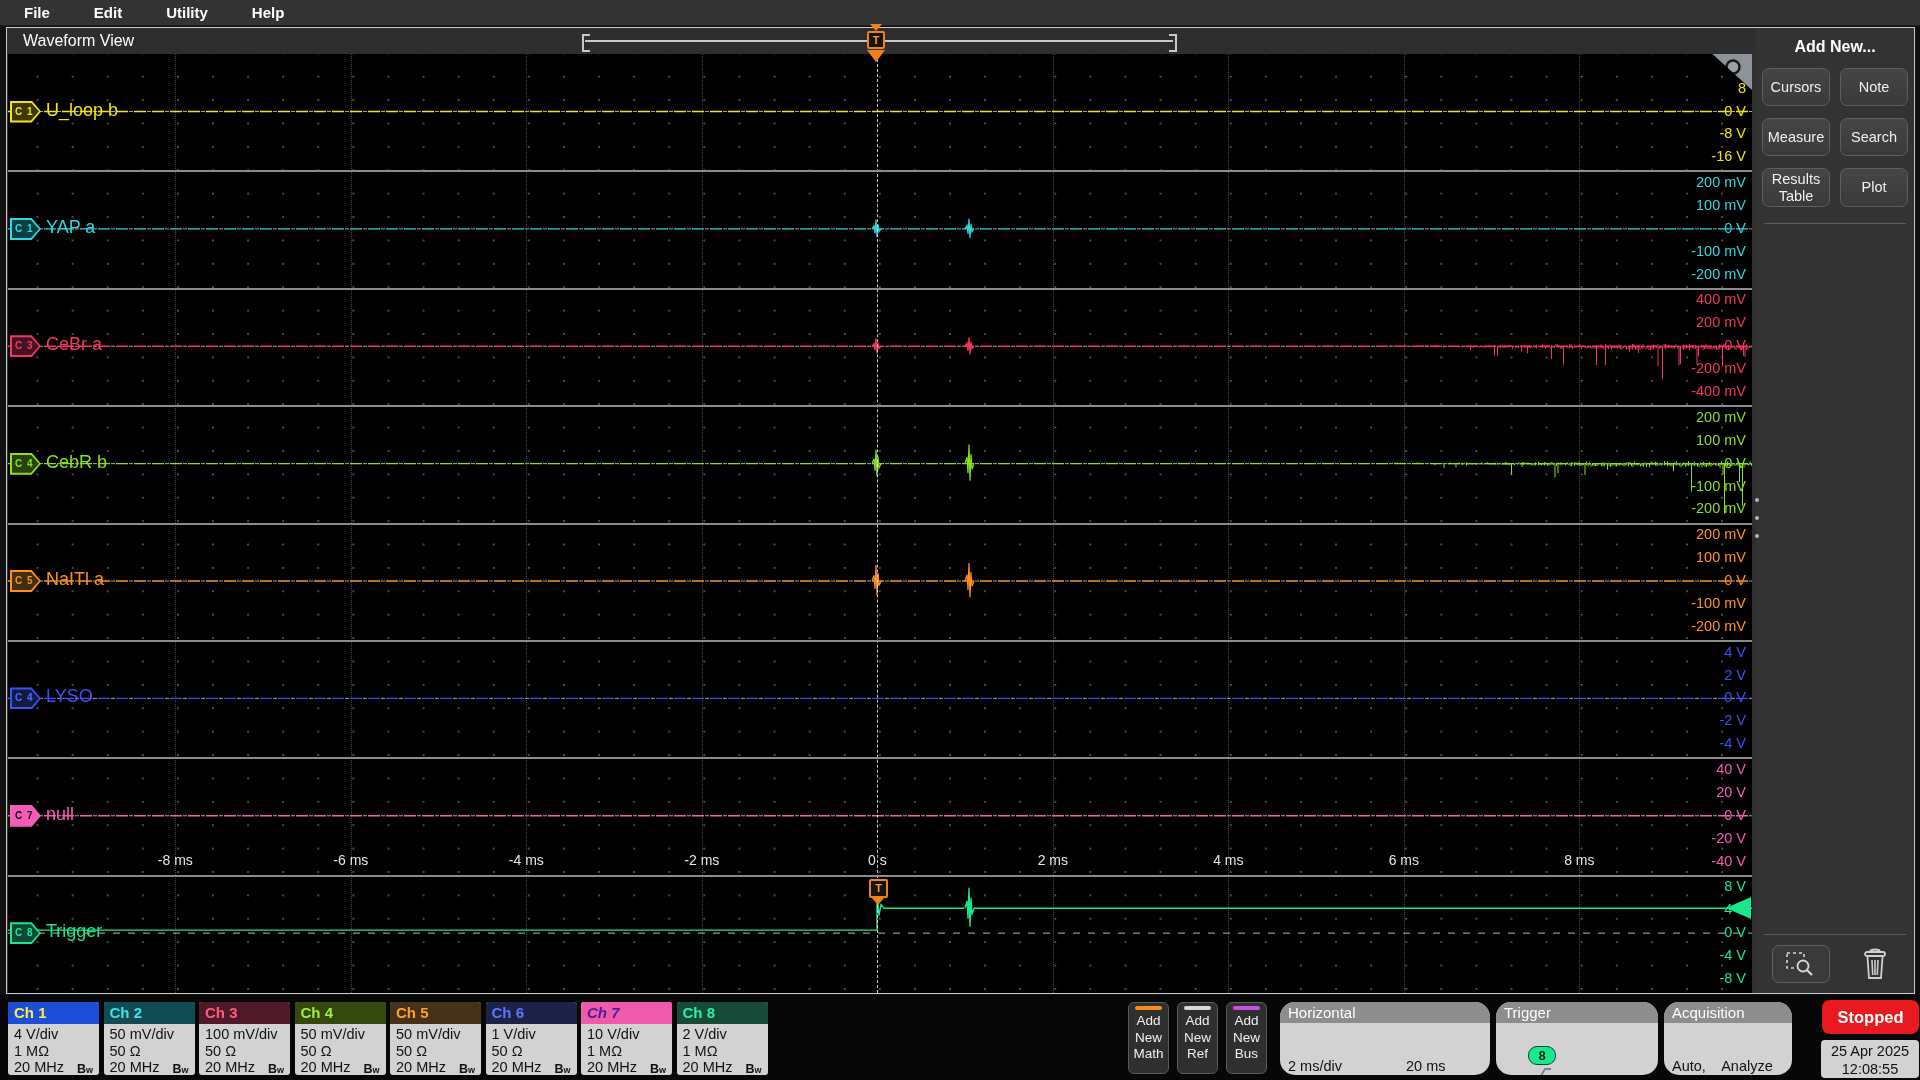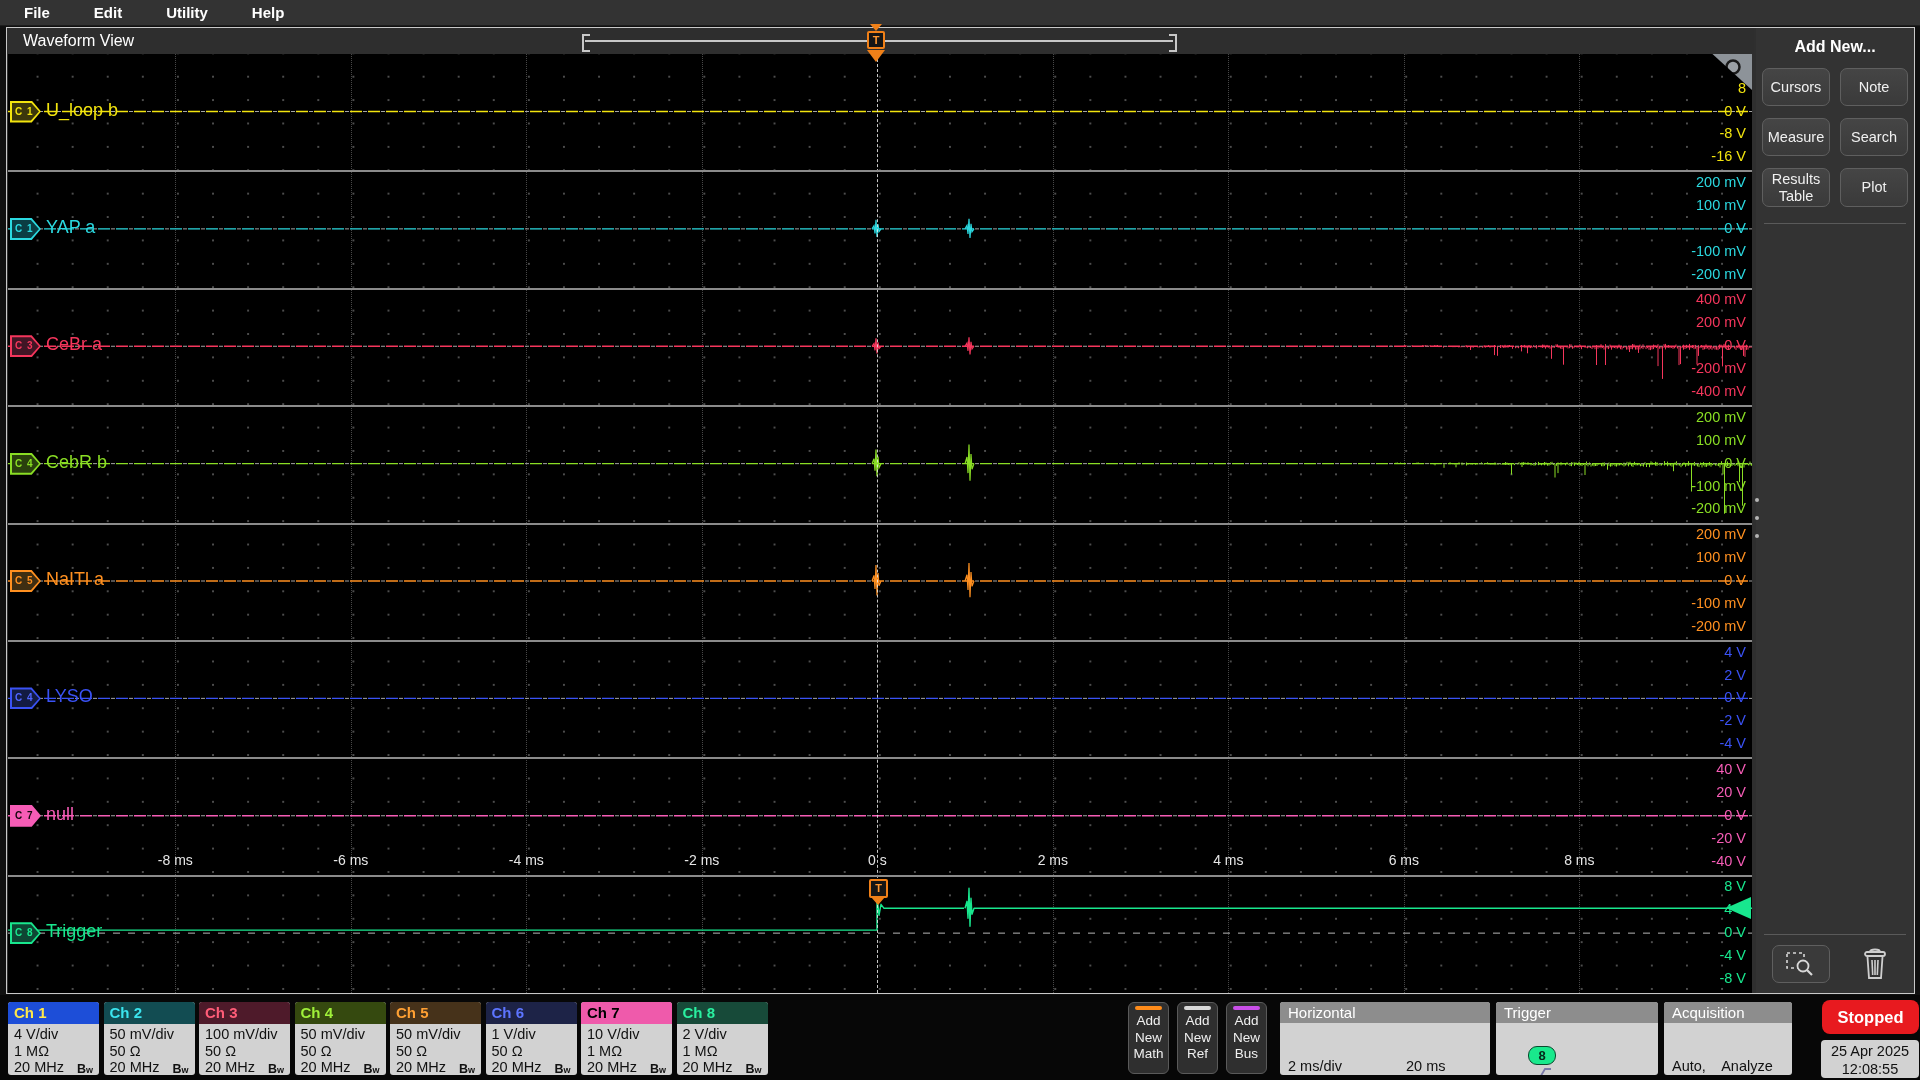--- a/index.html
+++ b/index.html
@@ -83,21 +83,21 @@
   .ch-card .bd{padding:2px 4px 0 6px;color:#111;font-size:14.5px;line-height:16.5px;}
   .bwline{display:flex;align-items:flex-end;}
   .bw-badge{display:inline-block;font-size:9px;margin-left:auto;margin-right:2px;color:#111;
             font-weight:bold;line-height:11px;}
   .bw-badge::first-letter{font-size:12.5px;}
   .add-btn{position:absolute;top:7px;width:41px;height:72px;background:#2f2f2f;border:1px solid #5a5a5a;
            border-radius:6px;color:#f0f0f0;font-size:13.5px;text-align:center;white-space:pre-line;
            display:flex;align-items:center;justify-content:center;line-height:1.25;cursor:pointer;
            box-sizing:border-box;}
   .add-btn .accent{position:absolute;top:3px;left:6px;right:6px;height:3.5px;border-radius:2px;}
-  .info-card{position:absolute;top:7px;height:73px;background:#d2d2d2;border-radius:3px;overflow:hidden;cursor:pointer;}
+  .info-card{position:absolute;top:7px;height:73px;background:#d2d2d2;border-radius:15px;overflow:hidden;cursor:pointer;}
   .info-card .hd{height:21px;background:#8d8d8d;color:#fff;font-size:15px;padding-left:8px;line-height:21px;}
   .info-card .bd{color:#111;font-size:14.5px;line-height:17px;padding:1px 6px 0 8px;white-space:pre;}
   #horiz-grid{display:grid;grid-template-columns:118px auto;}
   #trig-badge{display:inline-block;min-width:26px;height:17px;background:#19e98c;border:1.5px solid #0a4a2e;
               border-radius:9px;color:#06281a;font-weight:bold;font-size:13px;text-align:center;
               line-height:17px;vertical-align:middle;}
   #stopped-btn{position:absolute;left:1822px;top:5px;width:97px;height:34px;background:#e81a1f;
                border-radius:8px;color:#fff;font-weight:bold;font-size:16.5px;display:flex;
                align-items:center;justify-content:center;cursor:pointer;}
   #datetime-card{position:absolute;left:1821px;top:45px;width:98px;height:38px;background:#d2d2d2;
@@ -375,21 +375,21 @@
         <div class="bd">
           <div>1 V/div</div>
           <div>50 Ω</div>
           <div class="bwline">
             <div>20 MHz</div>
             <span class="bw-badge">Bw</span>
           </div>
         </div>
       </div>
       <div class="ch-card" style="left: 581px;">
-        <div class="hd" style="background: rgb(239, 90, 171); color: #000000;">Ch 7</div>
+        <div class="hd" style="background: rgb(239, 90, 171); color: #4c1d95; font-style: italic;">Ch 7</div>
         <div class="bd">
           <div>10 V/div</div>
           <div>1 MΩ</div>
           <div class="bwline">
             <div>20 MHz</div>
             <span class="bw-badge">Bw</span>
           </div>
         </div>
       </div>
       <div class="ch-card" style="left: 676.5px;">

